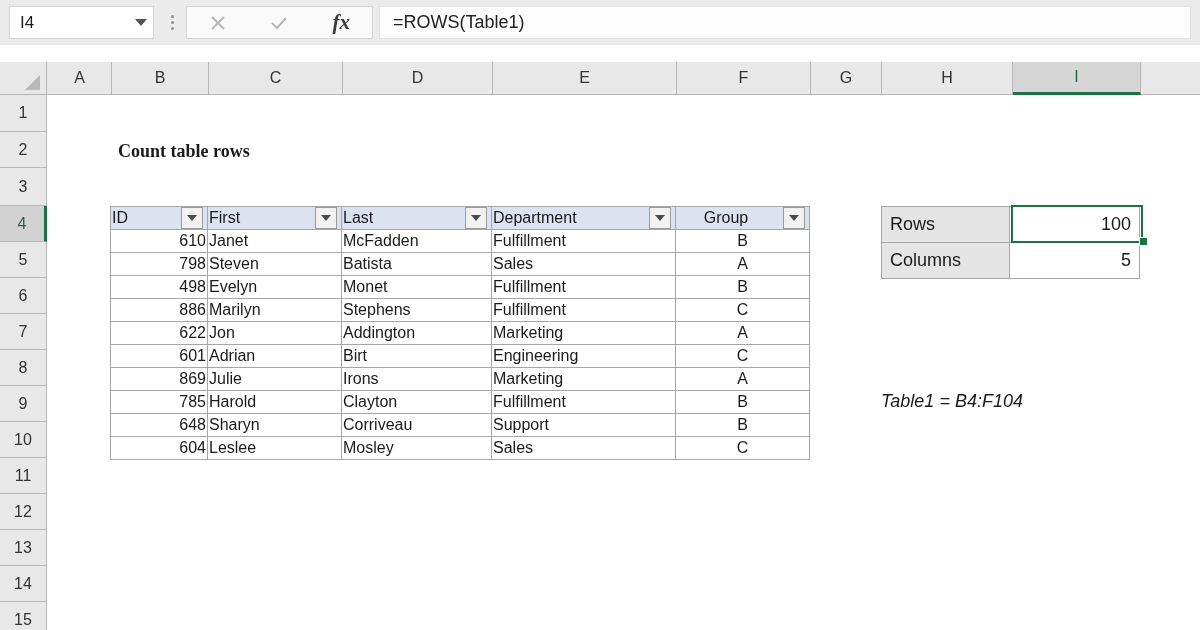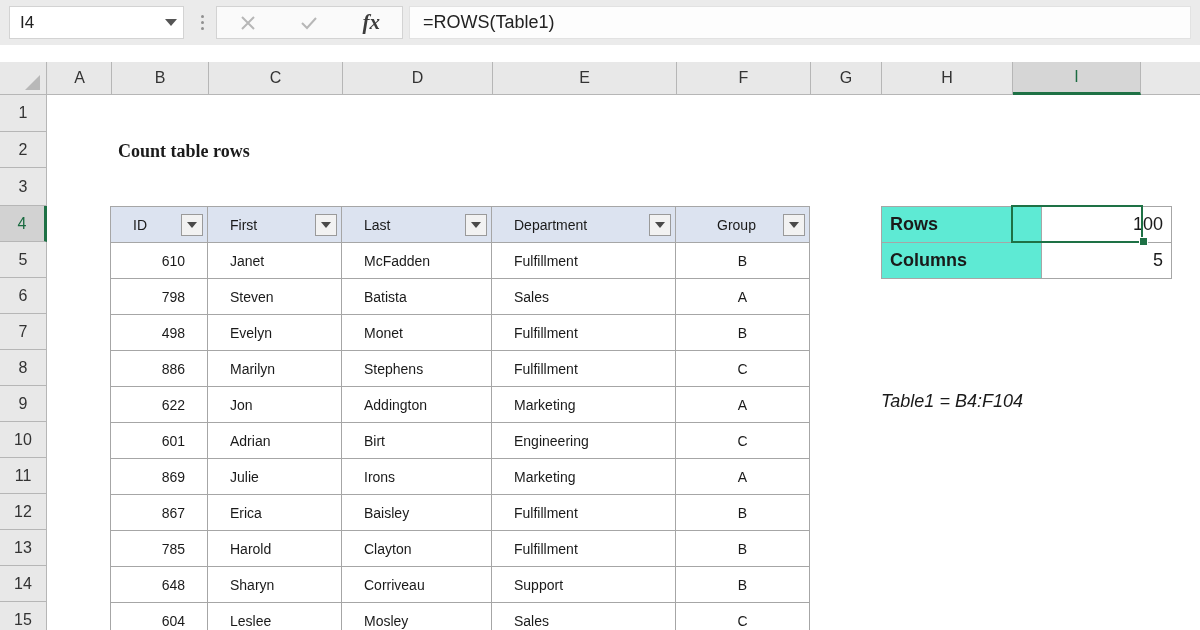--- a/index.html
+++ b/index.html
@@ -13,21 +13,21 @@
 
   
   .formula-strip {
     position: absolute; left: 0; top: 0;
     width: 1200px; height: 45px;
     background: #ebebeb;
     display: flex; align-items: center;
   }
   .namebox {
     margin-left: 9px;
-    width: 175px; height: 33px;
+    width: 145px; height: 33px;
     background: #ffffff;
     border: 1px solid #d3d3d3;
     display: flex; align-items: center;
     padding: 0 6px 0 10px;
   }
   .namebox-text {
     flex: 1;
     font-size: 17px; color: #222;
     line-height: 1;
   }
@@ -151,24 +151,24 @@
   }
 
   
   .xtable {
     position: absolute;
     border-collapse: collapse;
     table-layout: fixed;
   }
   .xtable th, .xtable td {
     border: 1px solid #a6a6a6;
-    height: 36px;
-    font-size: 14px;
+    height: 23px;
+    font-size: 16px;
     color: #1a1a1a;
-    padding: 0 22px;
+    padding: 0 1px;
     overflow: hidden;
     white-space: nowrap;
     background: #ffffff;
   }
   .xtable th {
     background: #dce3f0;
     text-align: left;
     font-weight: 400;
     position: relative;
     padding-right: 30px;
@@ -202,24 +202,23 @@
   .results td {
     border: 1px solid #a6a6a6;
     height: 36px;
     font-size: 18px;
     color: #1a1a1a;
     padding: 0 8px;
     white-space: nowrap;
     background: #ffffff;
   }
   .results td.lbl {
-    background: #5eead4;
+    background: #e5e5e5;
     text-align: left;
-    width: 160px;
-    font-weight: bold;
+    width: 128px;
   }
   .results td.val {
     text-align: right;
     width: 130px;
   }
   .sel-cell {
     position: absolute;
     border: 2px solid #1e7145;
     pointer-events: none;
   }
@@ -394,27 +393,20 @@
           <td class="ctr">C</td>
         </tr>
         <tr>
           <td class="num">869</td>
           <td>Julie</td>
           <td>Irons</td>
           <td>Marketing</td>
           <td class="ctr">A</td>
         </tr>
         <tr>
-          <td class="num">867</td>
-          <td>Erica</td>
-          <td>Baisley</td>
-          <td>Fulfillment</td>
-          <td class="ctr">B</td>
-        </tr>
-        <tr>
           <td class="num">785</td>
           <td>Harold</td>
           <td>Clayton</td>
           <td>Fulfillment</td>
           <td class="ctr">B</td>
         </tr>
         <tr>
           <td class="num">648</td>
           <td>Sharyn</td>
           <td>Corriveau</td>

